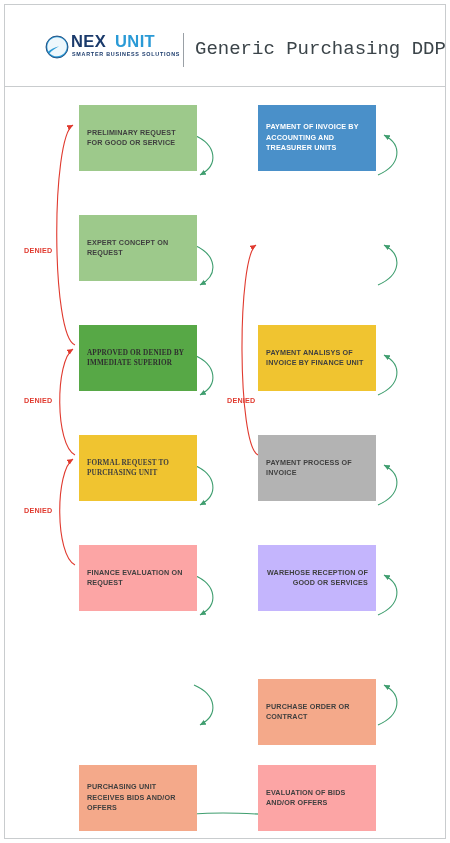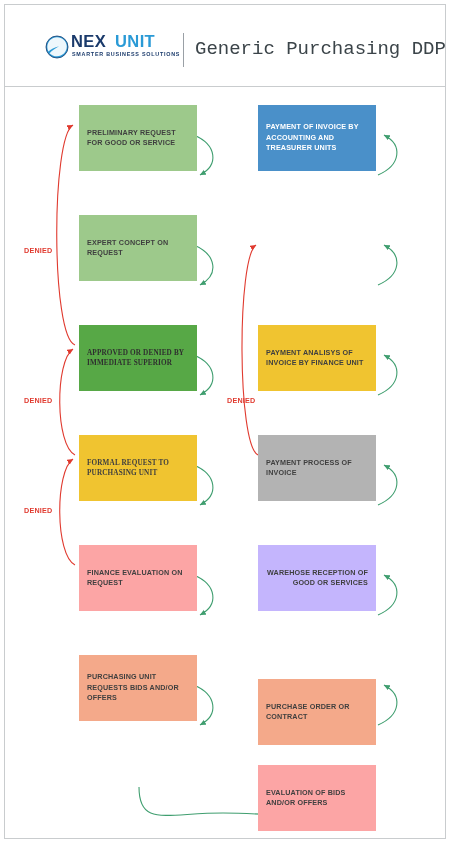--- a/index.html
+++ b/index.html
@@ -218,22 +218,22 @@
     </div>
     <div class="node" style="left:74px; top:238px; background:#57a846;">
       <span class="node-label" style="color:#2f2f2f;font-family:Liberation Serif, serif;">APPROVED OR DENIED BY IMMEDIATE SUPERIOR</span>
     </div>
     <div class="node" style="left:74px; top:348px; background:#f0c430;font-family:Liberation Serif, serif;">
       <span class="node-label" style="color:#3f3f3f;">FORMAL REQUEST TO PURCHASING UNIT</span>
     </div>
     <div class="node" style="left:74px; top:458px; background:#fca5a5;align-items:center;">
       <span class="node-label" style="color:#3f3f3f;">FINANCE EVALUATION ON REQUEST</span>
     </div>
-    <div class="node" style="left:74px; top:568px; background:#f4a98a;">
-      <span class="node-label" style="color:#3f3f3f;">PURCHASING UNIT REQUESTS BIDS AND/OR OFFERS</span>
+    <div class="node" style="left:74px; top:678px; background:#f4a98a;">
+      <span class="node-label" style="color:#3f3f3f;">PURCHASING UNIT RECEIVES BIDS AND/OR OFFERS</span>
     </div>
 
     <div class="node" style="left:253px; top:18px; background:#4a90c9;">
       <span class="node-label" style="color:#ffffff;">PAYMENT OF INVOICE BY ACCOUNTING AND TREASURER UNITS</span>
     </div>
     <div class="node" style="left:253px; top:238px; background:#f0c430;">
       <span class="node-label" style="color:#3f3f3f;">PAYMENT ANALISYS OF INVOICE BY FINANCE UNIT</span>
     </div>
     <div class="node" style="left:253px; top:348px; background:#b3b3b3;">
       <span class="node-label" style="color:#3f3f3f;">PAYMENT PROCESS OF INVOICE</span>

